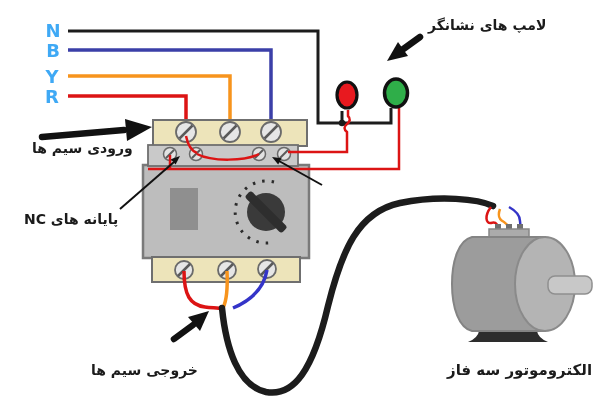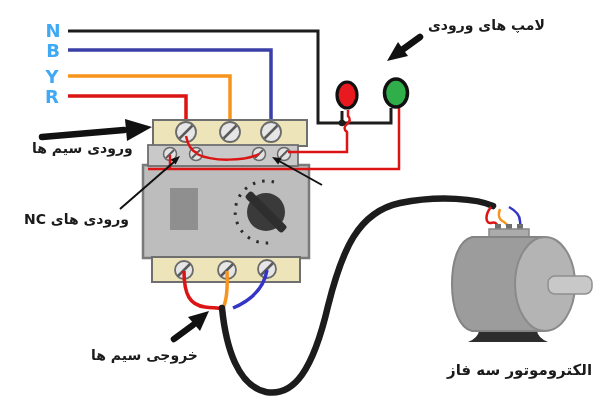--- a/index.html
+++ b/index.html
@@ -27,21 +27,21 @@
     font-size:18px;
     line-height:21px;
     font-weight:bold;
     color:#3FA9F5;
     direction:ltr;
   }
   .lbl-input{left:32px;top:140px;}
   .lbl-lamps{left:428px;top:17px;}
   .lbl-nc{left:24px;top:211px;}
   .lbl-noterm{left:314px;top:180px;}
-  .lbl-output{left:91px;top:347px;}
+  .lbl-output{left:91px;top:362px;}
   .lbl-motor{left:447px;top:362px;font-size:15px;}
 </style>
 </head>
 <body>
 
 <div class="canvas">
 
   <svg width="600" height="400" viewBox="0 0 600 400">
 
     <g>
@@ -167,19 +167,19 @@
         <polygon points="272,157 281.6,158.3 278.2,164.5" fill="#111111"></polygon>
       </g>
     </g>
   </svg>
 
   <div class="phase-letter" style="left:44px;top:20px;">N</div>
   <div class="phase-letter" style="left:44px;top:40px;">B</div>
   <div class="phase-letter" style="left:43px;top:66px;">Y</div>
   <div class="phase-letter" style="left:43px;top:86px;">R</div>
 
-  <div class="lbl lbl-lamps">لامپ های ورودی</div>
+  <div class="lbl lbl-lamps">لامپ های نشانگر</div>
   <div class="lbl lbl-input">ورودی سیم ها</div>
-  <div class="lbl lbl-nc">ورودی های NC</div>
+  <div class="lbl lbl-nc">پایانه های NC</div>
   <div class="lbl lbl-output">خروجی سیم ها</div>
   <div class="lbl lbl-motor">الکتروموتور سه فاز</div>
 
 </div>
 
 </body></html>

